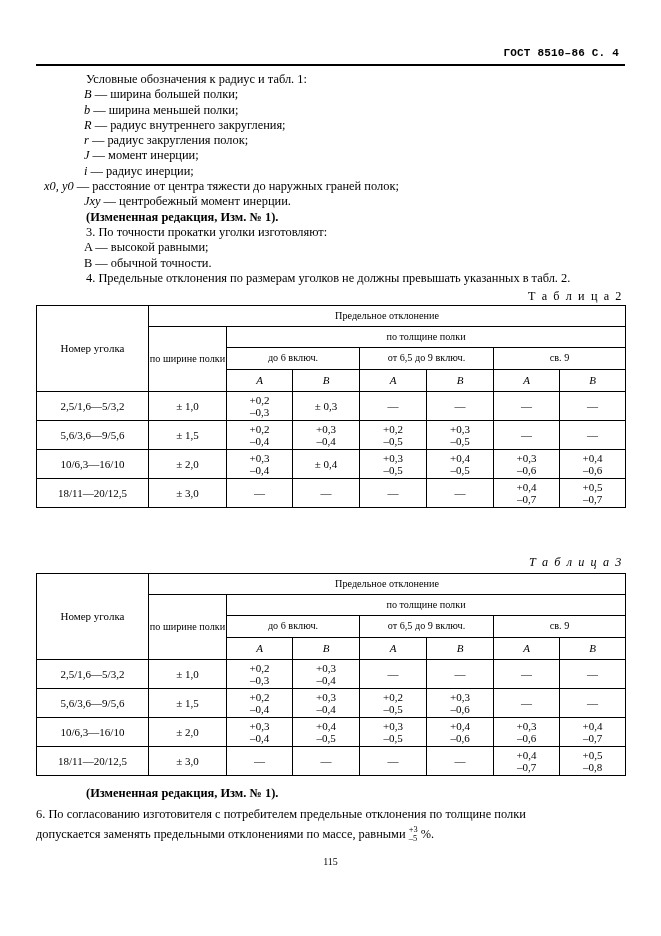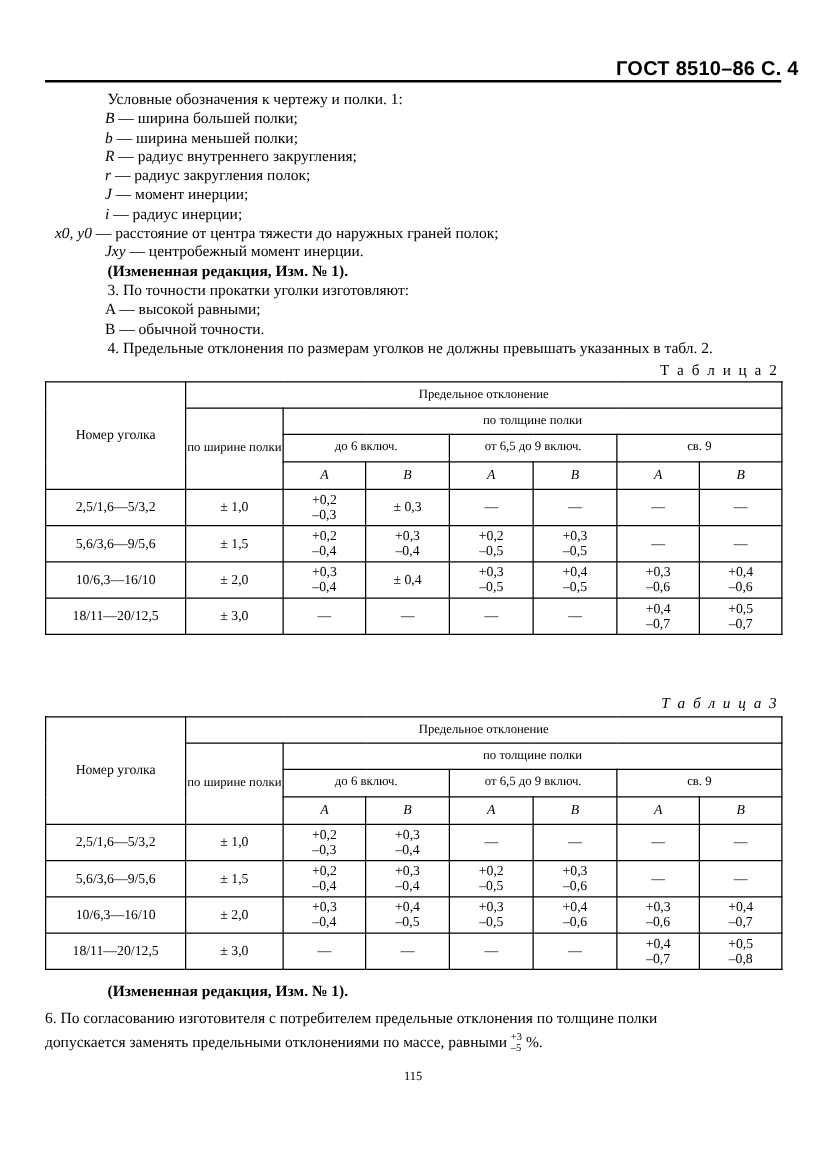--- a/index.html
+++ b/index.html
@@ -18,23 +18,23 @@
     position: absolute;
     left: 0; top: 0;
     width: 661px;
     height: 936px;
     box-sizing: border-box;
     padding: 0;
   }
   .header {
     position: absolute;
     top: 47px;
-    right: 22px;
-    font-family: Liberation Sans, sans-serif;
-    font-size: 16px;
+    right: 42px;
+    font-family: Liberation Mono, monospace;
+    font-size: 11px;
     font-weight: bold;
     letter-spacing: 0.2px;
   }
   .rule {
     position: absolute;
     left: 36px;
     top: 64px;
     width: 589px;
     height: 2px;
     background: #000;
@@ -110,21 +110,21 @@
 </style>
 </head>
 <body>
 
 <div class="page">
 
   <div class="header">ГОСТ 8510–86 С. 4</div>
   <div class="rule"></div>
 
   <div class="body-text">
-    <p class="ind1">Условные обозначения к чертежу и полки. 1:</p>
+    <p class="ind1">Условные обозначения к радиус и табл. 1:</p>
     <p class="ind2"><i class="it">B</i> — ширина большей полки;</p>
     <p class="ind2"><i class="it">b</i> — ширина меньшей полки;</p>
     <p class="ind2"><i class="it">R</i> — радиус внутреннего закругления;</p>
     <p class="ind2"><i class="it">r</i> — радиус закругления полок;</p>
     <p class="ind2"><i class="it">J</i> — момент инерции;</p>
     <p class="ind2"><i class="it">i</i> — радиус инерции;</p>
     <p class="ind-hang"><i class="it">x0, y0</i> — расстояние от центра тяжести до наружных граней полок;</p>
     <p class="ind2"><i class="it">Jxy</i> — центробежный момент инерции.</p>
     <p class="ind1 bold">(Измененная редакция, Изм. № 1).</p>
     <p class="ind1">3.  По точности прокатки уголки изготовляют:</p>

